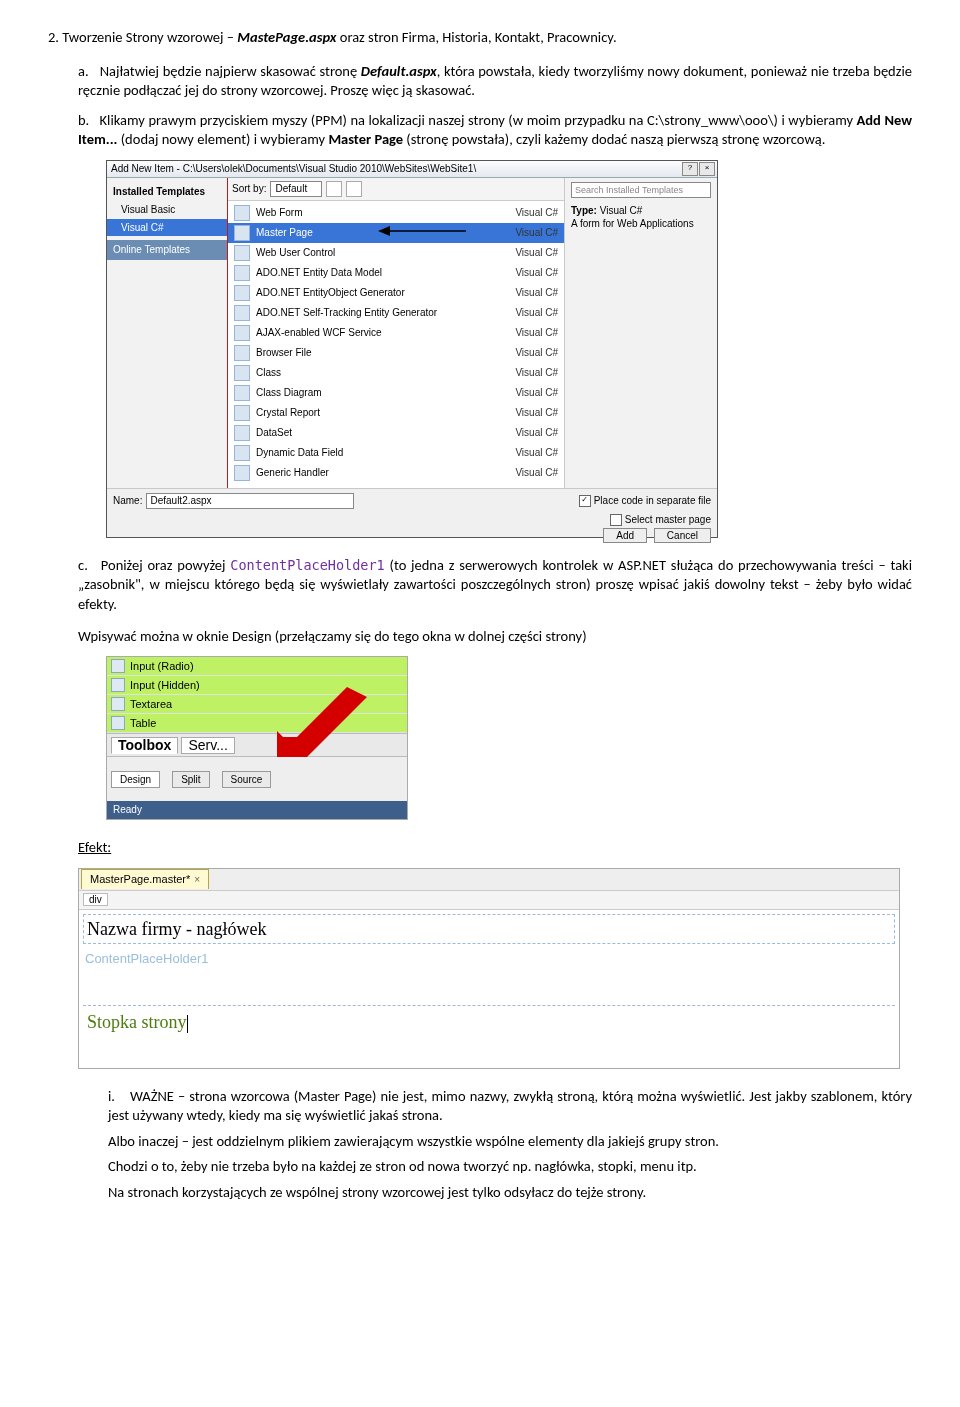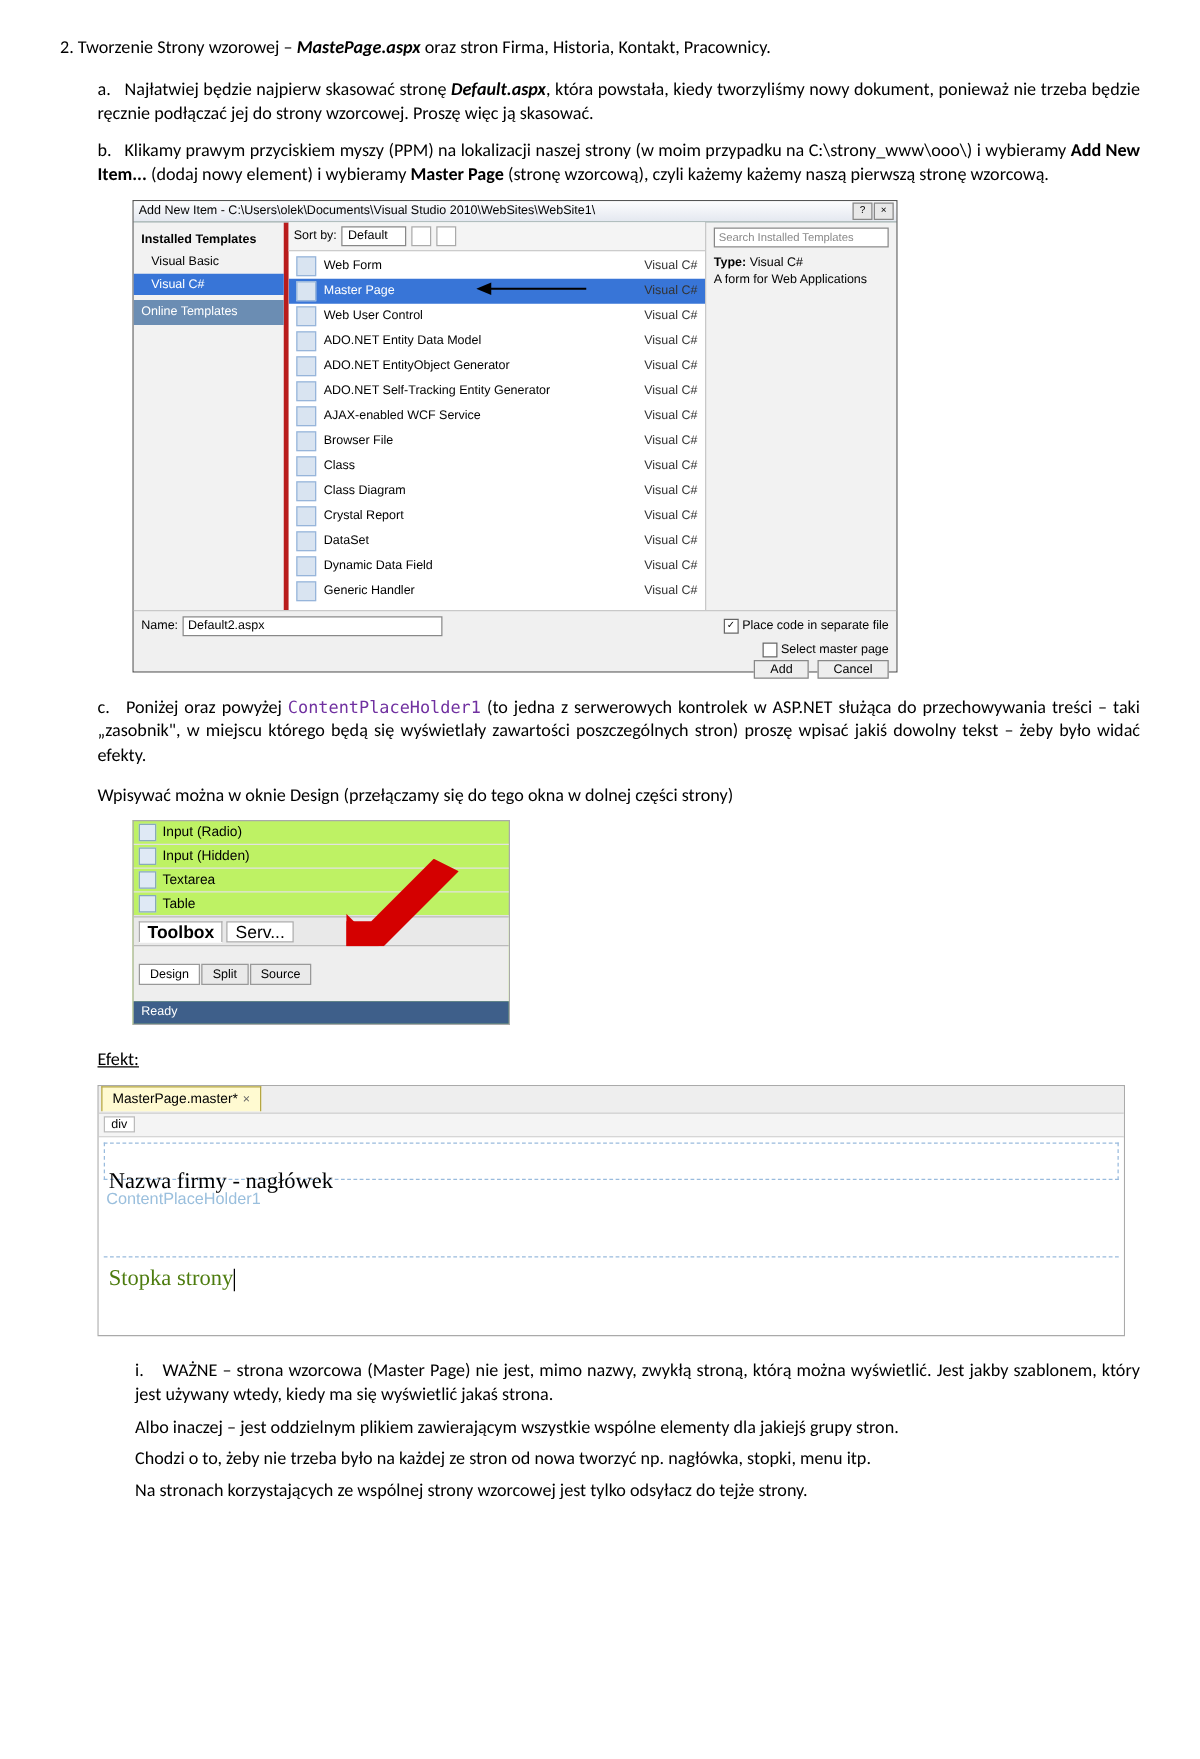--- a/index.html
+++ b/index.html
@@ -31,21 +31,21 @@
     background:#fff;
     border:1px solid #555;
     font-family:"Segoe UI",Tahoma,sans-serif;
     font-size:10px;
     color:#000;
   }
   .dlg-title { background:linear-gradient(#fdfdfe,#e4e8f0); height:16px; line-height:16px; padding:0 4px; font-size:10px; border-bottom:1px solid #9aa; position:relative;}
   .dlg-title .ctrls { position:absolute; right:2px; top:1px; display:flex; gap:1px;}
   .dlg-title .ctrls span { width:14px;height:12px;background:#e8e8e8;border:1px solid #888;font-size:8px;text-align:center;line-height:10px;}
   .dlg-body { display:flex; height:310px;}
-  .dlg-left { width:120px; background:#f2f2f2; border-right:4px solid #b91c1c; padding:4px 0; }
+  .dlg-left { width:120px; background:#f2f2f2; border-right:1px solid #b91c1c; padding:4px 0; }
   .dlg-left .hdr { font-weight:bold; padding:3px 6px; font-size:10px;}
   .dlg-left .it { padding:2px 6px 2px 14px; font-size:10px;}
   .dlg-left .sel { background:#3875d7; color:#fff;}
   .dlg-left .hdr2 { font-size:10px; padding:3px 6px; color:#fff; background:#6b8db3; margin-top:4px;}
   .dlg-center { flex:1; background:#fff; position:relative; }
   .dlg-center-top { height:22px; background:#f4f4f4; border-bottom:1px solid #ccc; display:flex; align-items:center; padding:0 4px; gap:4px;}
   .dlg-center-top .sortlbl{font-size:10px;}
   .dlg-center-top .sortsel{border:1px solid #888;background:#fff;font-size:10px;padding:0 14px 0 4px;height:14px;line-height:14px;}
   .dlg-center-top .iconbtn{width:14px;height:14px;border:1px solid #aaa;background:#fff;}
   .tpl-list { padding:2px 0; overflow:hidden;}
@@ -68,37 +68,37 @@
   .dlg-bottom .btns { text-align:right; margin-top:2px;}
   .dlg-bottom .btns button{font-size:10px;border:1px solid #888;background:#eee;padding:1px 12px;margin-left:4px;}
 
   
   .strip { margin:8px 0 18px 58px; width:300px; border:1px solid #aaa; font-family:"Segoe UI",Tahoma,sans-serif;font-size:11px;background:#bef264;position:relative;}
   .strip .row{display:flex;align-items:center;height:18px;padding:0 4px;gap:5px;border-bottom:1px solid #e2e2e2;}
   .strip .row .ico{width:12px;height:12px;border:1px solid #8ab;background:#dfe9f5;}
   .strip .pane{height:22px;background:#e9e9e9;border-top:1px solid #bbb;display:flex;align-items:center;padding:0 4px;gap:3px;}
   .strip .tab{border:1px solid #aaa;background:#fff;padding:0 6px;font-size:14px;height:15px;line-height:15px;}
   .strip .tab.sel{background:#fff;border-bottom:1px solid #fff;font-weight:bold;}
-  .strip .viewbar{height:20px;background:#eee;border-top:1px solid #bbb;display:flex;align-items:center;padding:12px 4px;gap:1px;}
+  .strip .viewbar{height:20px;background:#eee;border-top:1px solid #bbb;display:flex;align-items:center;padding:12px 4px;gap:12px;}
   .strip .vtab{border:1px solid #999;background:#eaeaea;padding:0 8px;height:15px;line-height:15px;font-size:10px;}
   .strip .vtab.sel{background:#fff;}
   .strip .ready{height:18px;background:#3e5f8a;color:#fff;font-size:10px;line-height:18px;padding:0 6px;}
   .bigarrow{position:absolute;left:170px;top:30px;}
 
   
   .editor { margin:6px 0 18px 30px; width:820px; border:1px solid #aaa;font-family:"Segoe UI",Tahoma,sans-serif;}
   .editor .tabrow{height:21px;background:#eee;display:flex;align-items:flex-start;padding:0 2px;}
   .editor .etab{background:#fffad1;border:1px solid #b5a642;border-bottom:none;padding:1px 8px;font-size:11px;height:17px;line-height:17px;display:flex;align-items:center;gap:4px;}
   .editor .etab .x{font-size:10px;color:#666;}
   .editor .crumb{height:18px;background:#f4f4f4;border-top:1px solid #ccc;border-bottom:1px solid #ccc;font-size:10px;padding:0 4px;line-height:18px;}
   .editor .crumb .tag{border:1px solid #bbb;padding:0 5px;background:#fff;}
   .editor .canvas{height:150px;background:#fff;position:relative;font-family:"Times New Roman",serif;font-size:18px;padding:4px 6px;}
   .editor .dashbox{border:1px dashed #9bd;position:absolute;left:4px;top:4px;right:4px;height:28px;}
   .editor .cph{color:#9abfdd;font-size:13px;position:absolute;left:6px;top:40px;font-family:"Segoe UI",sans-serif;}
-  .editor .hdrtxt{position:absolute;left:8px;top:22px;color:#000;}
+  .editor .hdrtxt{position:absolute;left:8px;top:7px;color:#000;}
   .editor .foottxt{position:absolute;left:8px;top:100px;color:#4d7c0f;}
   .editor .footline{border-top:1px dashed #9bd;position:absolute;left:4px;right:4px;top:95px;}
   .editor .caret{display:inline-block;width:1px;height:18px;background:#000;vertical-align:middle;}
 
   p { margin:6px 0; }
 </style>
 </head>
 <body>
 
 <div class="ol-main">
@@ -108,21 +108,21 @@
   </div>
 </div>
 
 <div class="lvl-a">
   <span class="letter">a.</span>
   <span>Najłatwiej będzie najpierw skasować stronę </span><span class="bold ital">Default.aspx</span><span>, która powstała, kiedy tworzyliśmy nowy dokument, ponieważ nie trzeba będzie ręcznie podłączać jej do strony wzorcowej. Proszę więc ją skasować.</span>
 </div>
 
 <div class="lvl-a">
   <span class="letter">b.</span>
-  <span>Klikamy prawym przyciskiem myszy (PPM) na lokalizacji naszej strony (w moim przypadku na C:\strony_www\ooo\) i wybieramy </span><span class="bold">Add New Item...</span><span> (dodaj nowy element) i wybieramy </span><span class="bold">Master Page</span><span> (stronę wzorcową), czyli każemy każemy naszą pierwszą stronę wzorcową.</span>
+  <span>Klikamy prawym przyciskiem myszy (PPM) na lokalizacji naszej strony (w moim przypadku na C:\strony_www\ooo\) i wybieramy </span><span class="bold">Add New Item...</span><span> (dodaj nowy element) i wybieramy </span><span class="bold">Master Page</span><span> (stronę powstała), czyli każemy dodać naszą pierwszą stronę wzorcową.</span>
 </div>
 
 <div class="dlg">
   <div class="dlg-title">
     <span>Add New Item - C:\Users\olek\Documents\Visual Studio 2010\WebSites\WebSite1\</span>
     <div class="ctrls">
       <span>?</span>
       <span>×</span>
     </div>
   </div>

